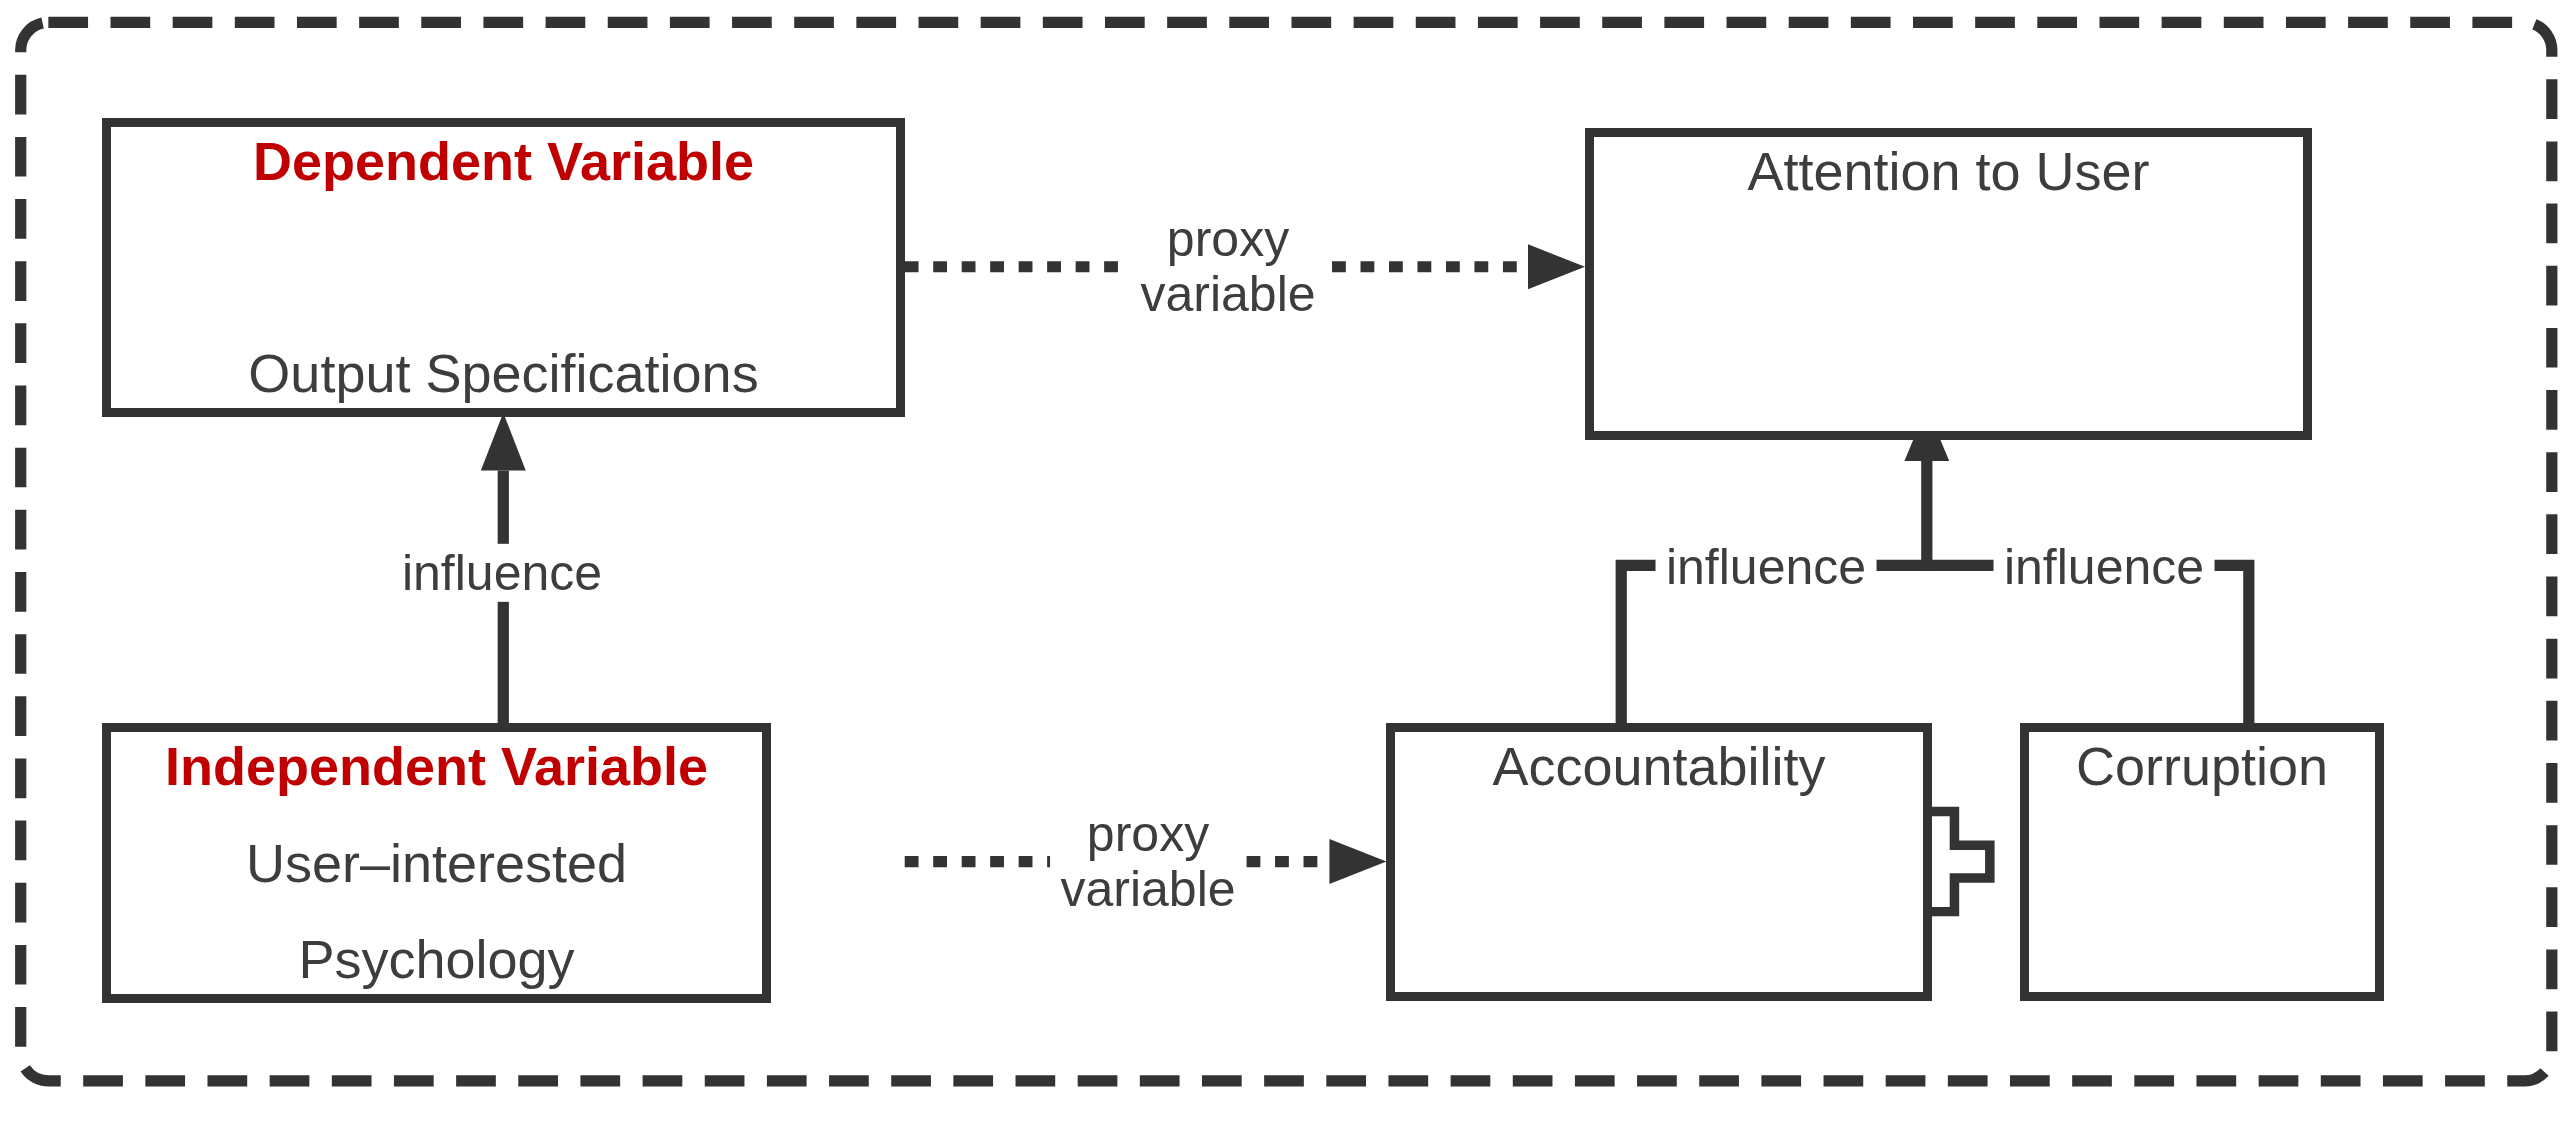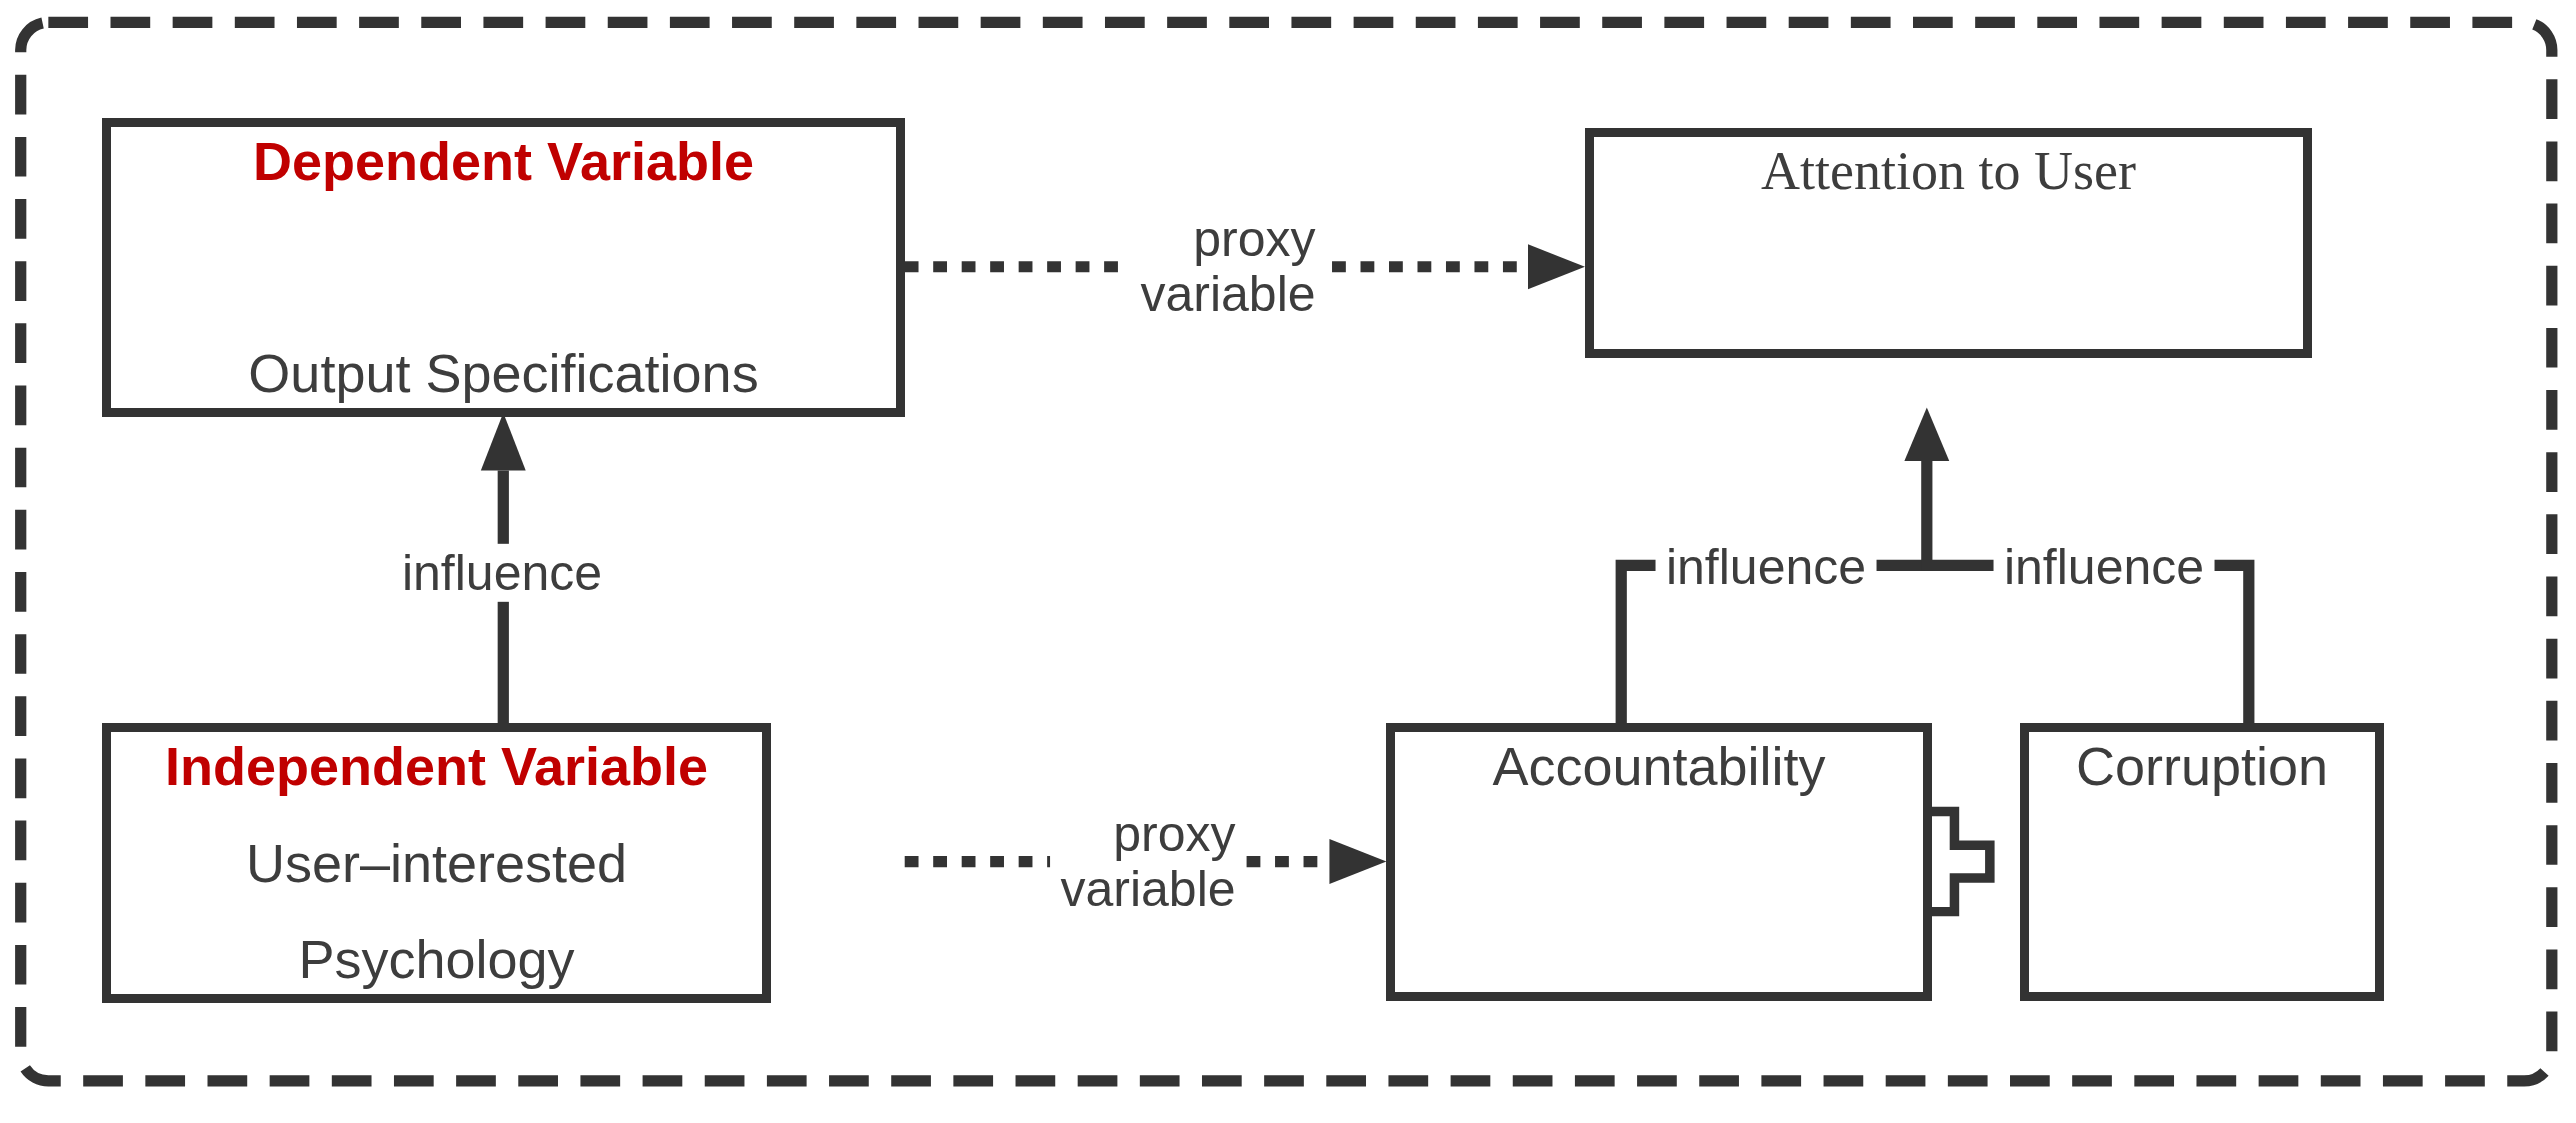--- a/index.html
+++ b/index.html
@@ -35,33 +35,33 @@
     white-space: nowrap;
   }
   .node .box-title {
     font-size: 54px;
     line-height: 69px;
     font-weight: bold;
     color: #c00000;
     white-space: nowrap;
   }
   .box-dependent     { left: 102px;  top: 118px; width: 803px; height: 299px; }
-  .box-attention     { left: 1585px; top: 128px; width: 727px; height: 230px; font-family: Liberation Serif, serif; }
+  .box-attention     { left: 1585px; top: 128px; width: 727px; height: 312px; }
   .box-independent   { left: 102px;  top: 723px; width: 669px; height: 280px; }
   .box-accountability{ left: 1386px; top: 723px; width: 546px; height: 278px; }
   .box-corruption    { left: 2020px; top: 723px; width: 364px; height: 278px; }
 
   .edge-label {
     position: absolute;
     transform: translate(-50%, -50%);
     background: #ffffff;
     color: #3d3d3d;
     font-size: 50px;
     line-height: 55px;
-    text-align: right;
+    text-align: center;
     padding: 1.7px 10.4px;
     white-space: nowrap;
   }
   .lbl-influence-left { left: 502px;  top: 573px; }
   .lbl-influence-acc  { left: 1766px; top: 567px; }
   .lbl-influence-cor  { left: 2104px; top: 567px; }
   .lbl-proxy-top      { left: 1228px; top: 267px; }
   .lbl-proxy-bottom   { left: 1148px; top: 862px; }
 </style>
 </head>

